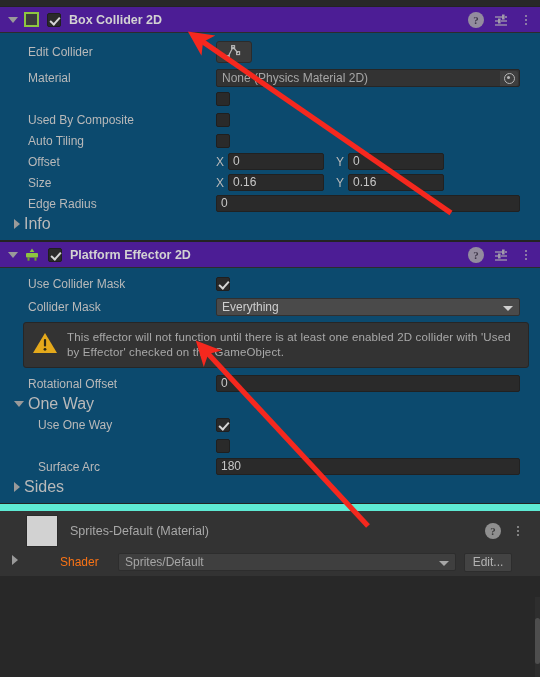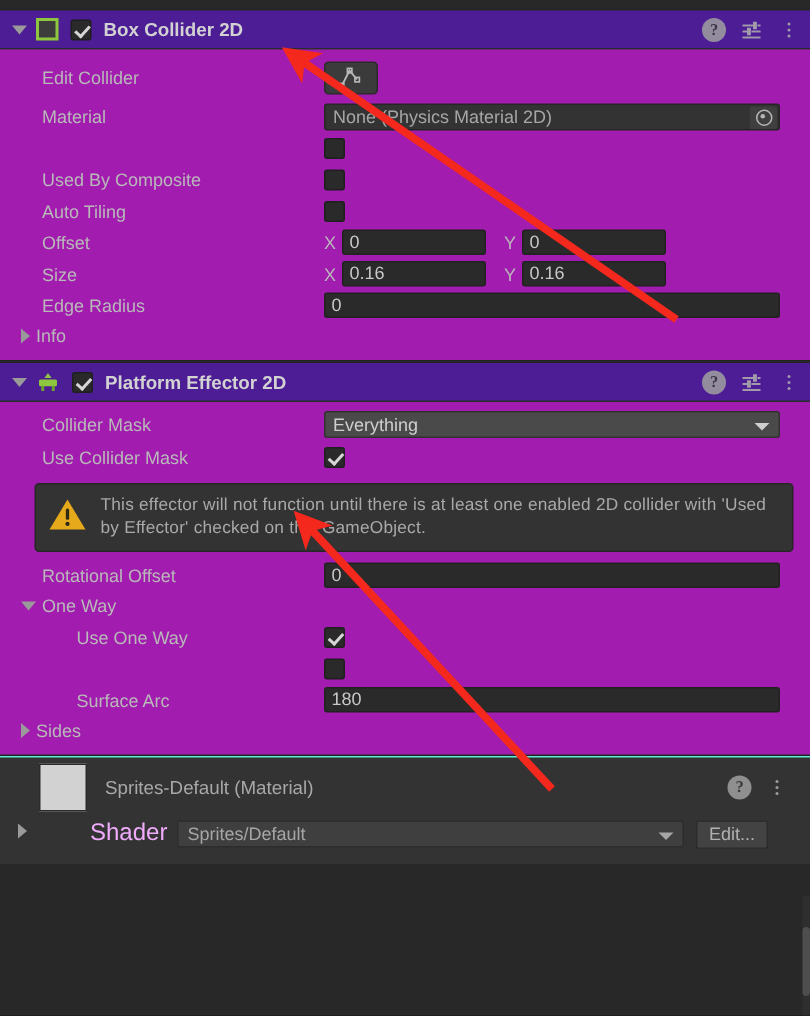--- a/index.html
+++ b/index.html
@@ -24,21 +24,21 @@
     background: #282828;
   }
 
   
   .component {
     background: #383838;
     border-top: 1px solid #232323;
     border-bottom: 1px solid #232323;
   }
   .comp-body {
-    background: #a21caf;
+    background: #0c4a6e;
     padding: 4px 0 6px 0;
   }
 
   
   .comp-header {
     display: flex;
     align-items: center;
     height: 26px;
     background: #4c1d95;
     padding: 0 6px 0 8px;
@@ -142,21 +142,21 @@
     height: 21px;
     padding: 0 10px 0 0;
   }
   .row .lbl {
     color: #b9b9b9;
     font-size: 12px;
     white-space: nowrap;
     flex: none;
   }
   .lbl-ind0 { padding-left: 28px; }
-  .lbl-ind1 { padding-left: 51px; }
+  .lbl-ind1 { padding-left: 38px; }
   .row .ctrl-wrap {
     position: relative;
     margin-left: auto;
     width: 314px;      
     display: flex;
     align-items: center;
   }
 
   
   .tf {
@@ -277,26 +277,26 @@
     letter-spacing: .15px;
   }
 
   
   .foldout {
     display: flex;
     align-items: center;
     height: 20px;
     padding-left: 14px;
   }
-  .foldout .lbl { color: #b9b9b9; font-size: 12px; }
+  .foldout .lbl { color: #b9b9b9; font-size: 16px; }
 
   
   .mat-block {
     background: #333333;
-    border-top: 1px solid #5eead4;
+    border-top: 7px solid #5eead4;
     position: relative;
     height: 72px;
     box-sizing: border-box;
   }
   .mat-header {
     display: flex;
     align-items: center;
     height: 40px;
     padding-left: 8px;
   }
@@ -321,21 +321,21 @@
     display: flex;
     align-items: center;
     padding-right: 14px;
   }
   .shader-row {
     display: flex;
     align-items: center;
     padding-left: 60px;
     height: 22px;
   }
-  .shader-lbl { color: #f0abfc; font-size: 16px; width: 58px; flex: none; }
+  .shader-lbl { color: #f97316; font-size: 12px; width: 58px; flex: none; }
   .shader-dd {
     box-sizing: border-box;
     position: relative;
     width: 338px; height: 18px;
     background: #3f3f3f;
     border: 1px solid #2d2d2d;
     border-radius: 2px;
     color: #a6a6a6;
     font-size: 12px;
     line-height: 16px;
@@ -541,31 +541,31 @@
       </div>
       <div class="hdr-icon ic-kebab">
         <i></i>
           <i></i>
           <i></i>
       </div>
     </div>
 
     <div class="comp-body">
 
-      <div class="row">
-        <div class="lbl lbl-ind0">Collider Mask</div>
-        <div class="ctrl-wrap">
-          <div class="dd">Everything</div>
-        </div>
-      </div>
-
       <div class="row" style="height:24px">
         <div class="lbl lbl-ind0">Use Collider Mask</div>
         <div class="ctrl-wrap">
           <div class="chk checked"></div>
+        </div>
+      </div>
+
+      <div class="row">
+        <div class="lbl lbl-ind0">Collider Mask</div>
+        <div class="ctrl-wrap">
+          <div class="dd">Everything</div>
         </div>
       </div>
 
       <div class="helpbox">
         <svg class="warn-ico" width="26" height="24" viewBox="0 0 26 24">
           <path d="M13 2 L25 22 L1 22 Z" fill="#e5a91b"></path>
           <rect x="11.9" y="8" width="2.2" height="7.5" rx="1" fill="#2f2a14"></rect>
           <circle cx="13" cy="18.3" r="1.4" fill="#2f2a14"></circle>
         </svg>
         <div class="msg">This effector will not function until there is at least one enabled 2D collider with 'Used by Effector' checked on this GameObject.</div>

